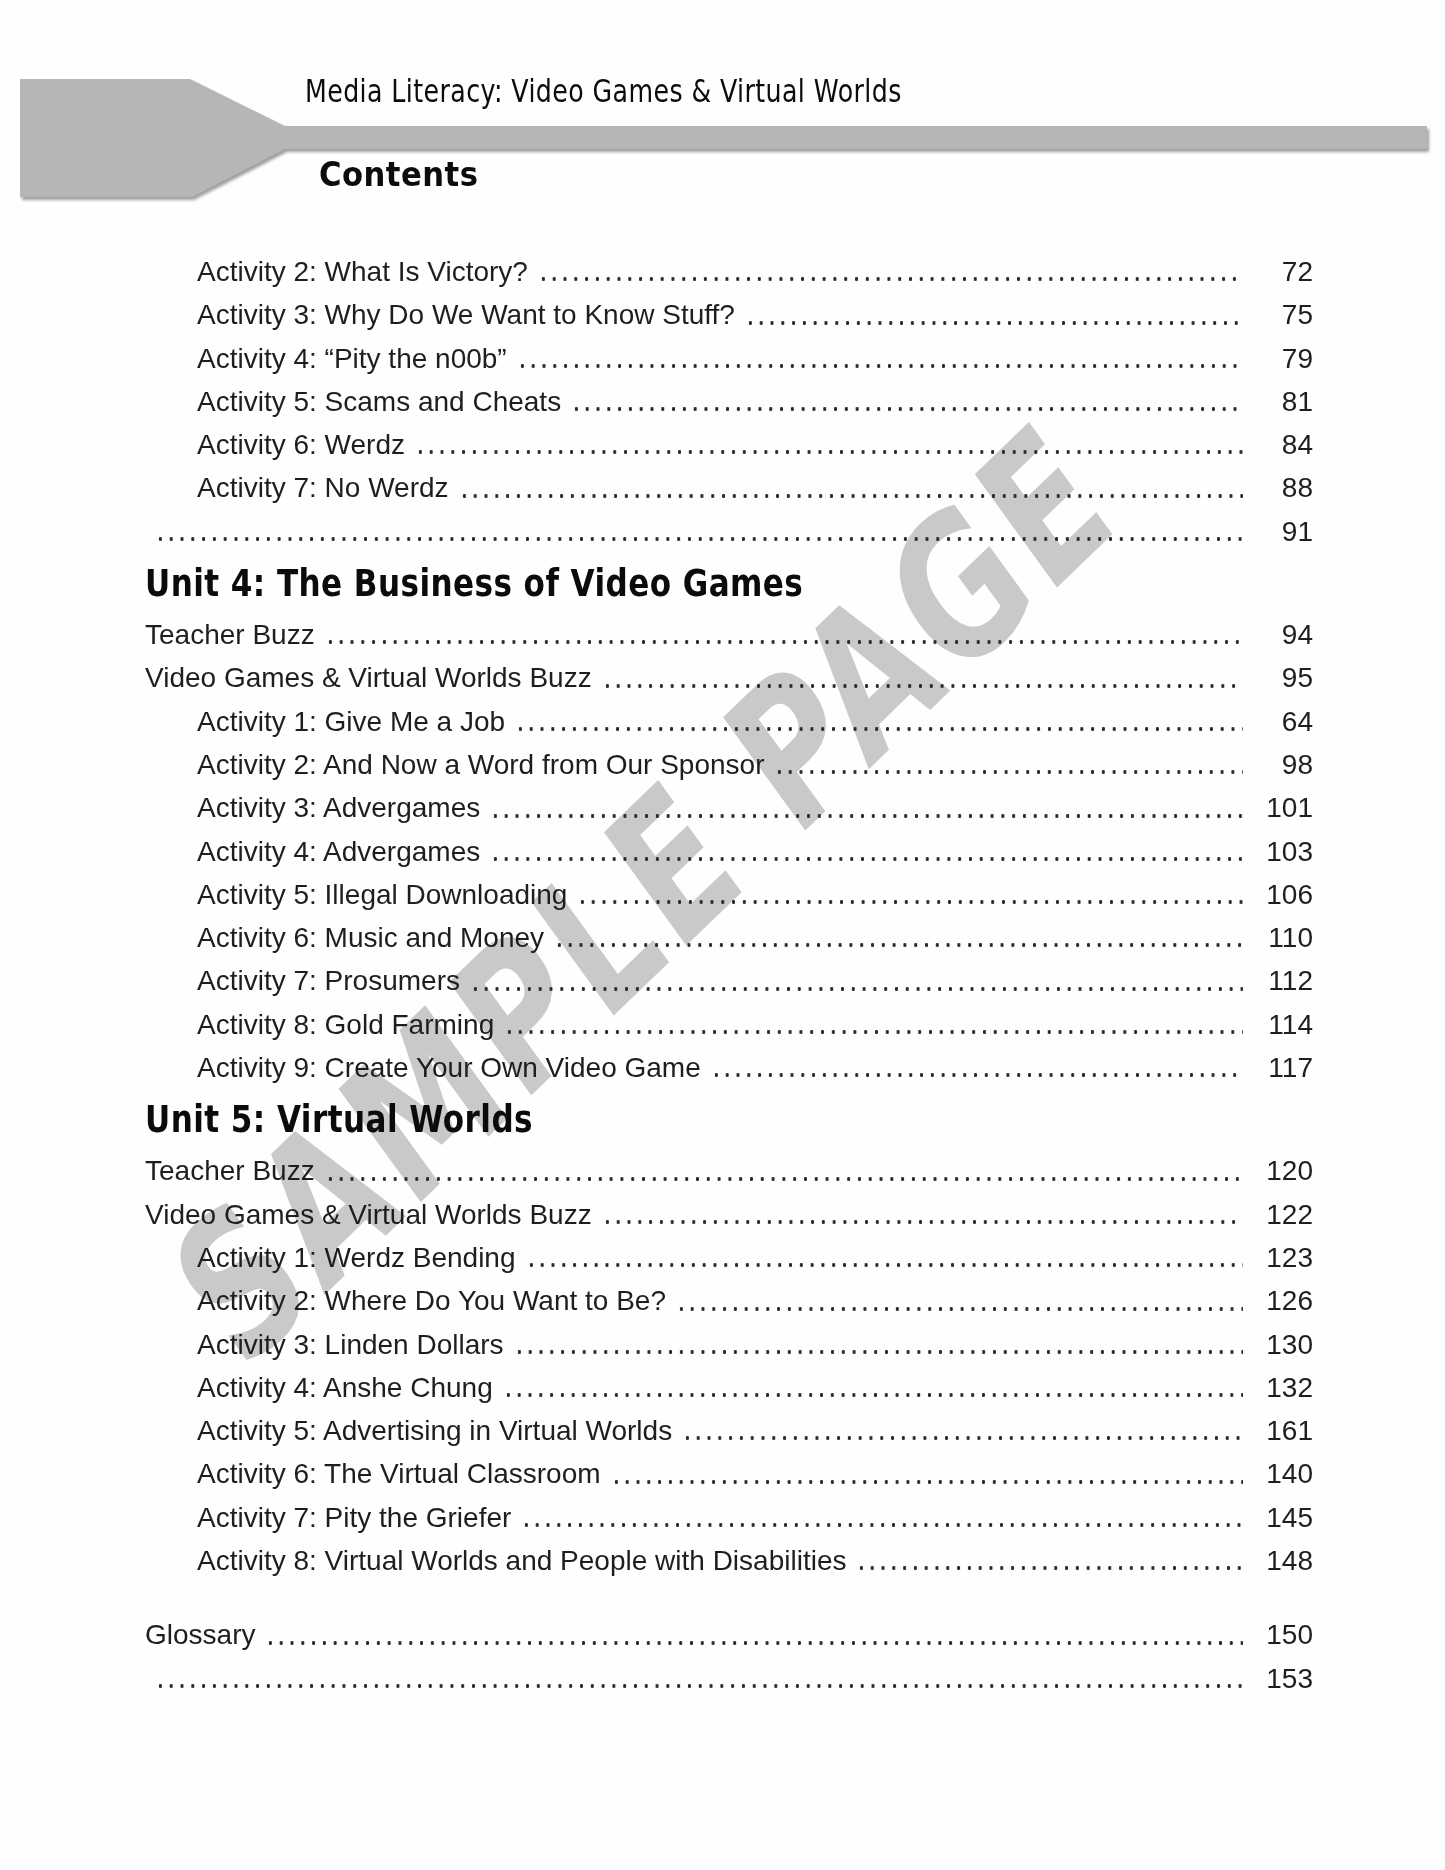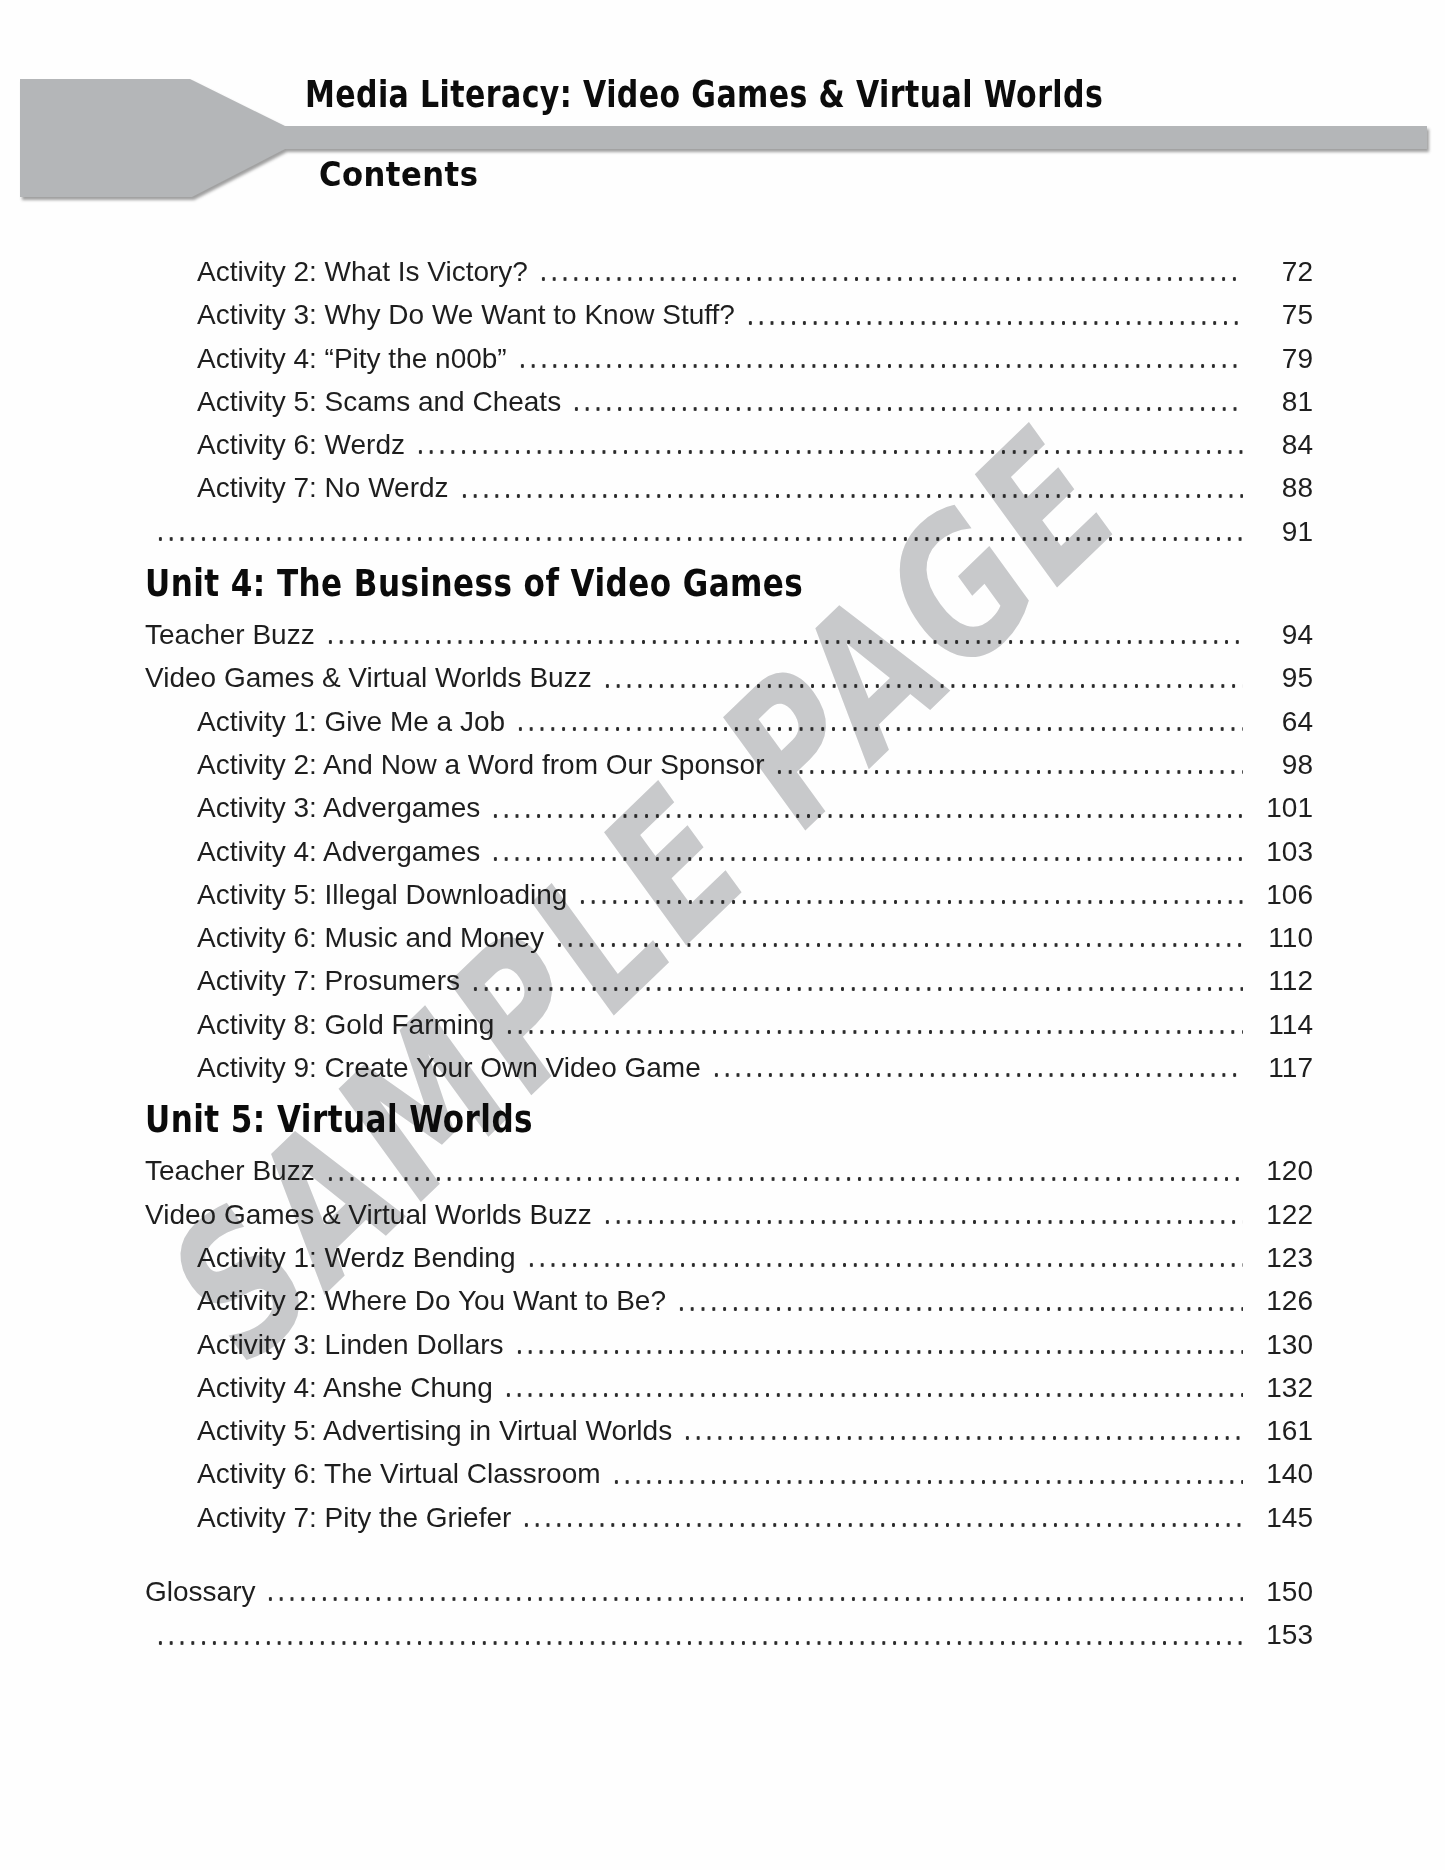--- a/index.html
+++ b/index.html
@@ -11,21 +11,21 @@
     font-family:"Liberation Sans",sans-serif;
     color:#222;
   }
   
   .banner-svg{position:absolute;left:0;top:0;z-index:2;}
   .banner-shape{fill:#b4b6b8;}
   .banner-filter{filter:drop-shadow(2.5px 3.5px 1.5px rgba(45,45,45,.45));}
   .page-title{
     position:absolute;left:305px;top:75px;z-index:3;
     font-family:"DejaVu Sans",sans-serif;
-    font-weight:bold;font-size:38px;line-height:1;color:#0c0c0c;
+    font-weight:normal;font-size:32px;line-height:1;color:#0c0c0c;
     white-space:nowrap;
   }
   .page-title .squish{display:inline-block;transform:scaleX(.79);transform-origin:left center;letter-spacing:.5px;}
   .contents-heading{
     position:absolute;left:306px;top:158px;z-index:3;
     font-family:"DejaVu Sans",sans-serif;
     font-weight:bold;font-size:33px;line-height:1;color:#0c0c0c;
     white-space:nowrap;
     margin-left:13px;
   }
@@ -222,20 +222,25 @@
         <div class="row indent">
           <span class="t">Activity 6: The Virtual Classroom</span>
           <span class="dots"></span>
           <span class="pg">140</span>
         </div>
         <div class="row indent">
           <span class="t">Activity 7: Pity the Griefer</span>
           <span class="dots"></span>
           <span class="pg">145</span>
         </div>
+        <div class="row indent">
+          <span class="t">Activity 8: Virtual Worlds and People with Disabilities</span>
+          <span class="dots"></span>
+          <span class="pg">148</span>
+        </div>
       </div>
       <div class="section gap">
         <div class="row">
           <span class="t">Glossary</span>
           <span class="dots"></span>
           <span class="pg">150</span>
         </div>
         <div class="row">
           <span class="dots"></span>
           <span class="pg">153</span>

